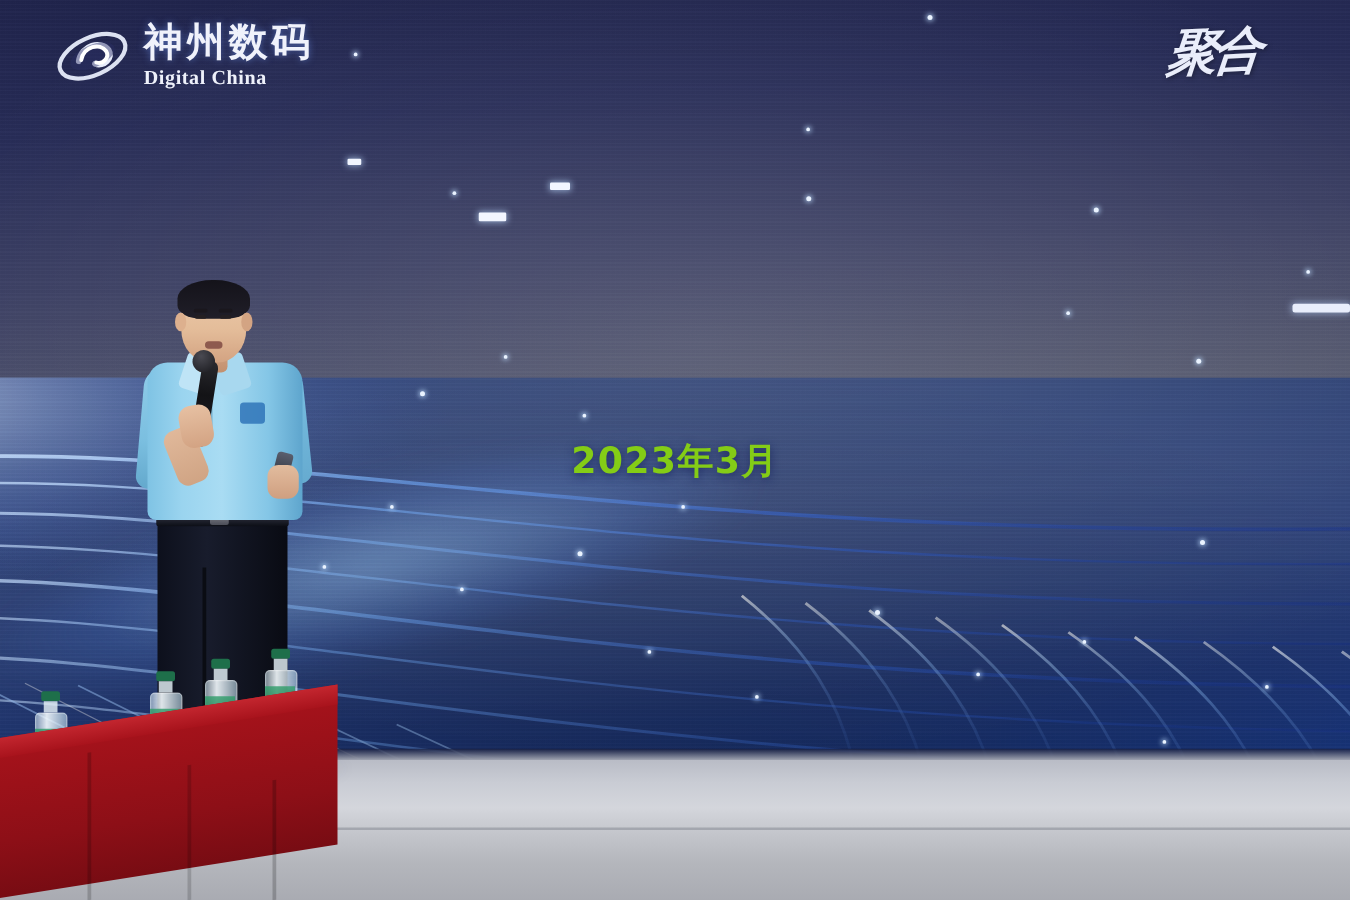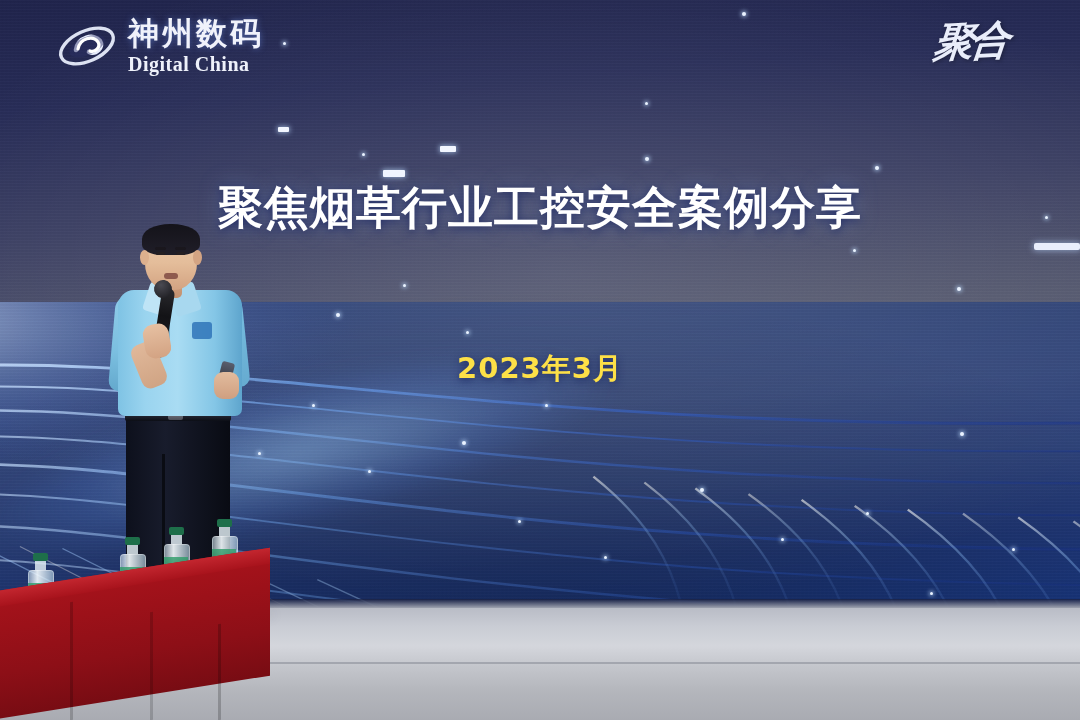--- a/index.html
+++ b/index.html
@@ -41,30 +41,30 @@
     background:radial-gradient(closest-side,rgba(150,200,255,.55),rgba(90,150,255,.18) 55%,rgba(0,0,0,0) 80%);
     transform:rotate(-13deg);filter:blur(9px);pointer-events:none;
   }
 
   
   .particles{position:absolute;inset:0;pointer-events:none;}
   .p{position:absolute;background:#eaf3ff;border-radius:50%;box-shadow:0 0 4px 1px rgba(190,220,255,.75);}
   .dash{position:absolute;background:#f2f6ff;border-radius:1px;box-shadow:0 0 5px 1px rgba(190,220,255,.6);}
 
   
-  .logo-dc{position:absolute;left:56px;top:18px;display:flex;align-items:center;gap:10px;}
+  .logo-dc{position:absolute;left:43px;top:18px;display:flex;align-items:center;gap:10px;}
   .logo-mark{width:62px;height:54px;}
   .logo-txt{display:flex;flex-direction:column;line-height:1;}
   .logo-cn{
     font-size:31px;font-weight:700;color:#f0f2fb;letter-spacing:3px;
     font-family:"DejaVu Sans","Liberation Sans",sans-serif;
     text-shadow:0 0 6px rgba(120,160,255,.5);
   }
   .logo-en{
-    font-size:20px;font-weight:700;color:#eef1fa;letter-spacing:.5px;margin-top:5px;
+    font-size:16px;font-weight:700;color:#eef1fa;letter-spacing:.5px;margin-top:5px;
     font-family:"Liberation Serif","DejaVu Serif",serif;
   }
 
   .brand-right{position:absolute;right:22px;top:14px;text-align:right;}
   .brand-cal{
     font-size:40px;font-weight:700;color:#e9edfa;letter-spacing:-4px;
     font-family:"DejaVu Serif","Liberation Serif",serif;
     font-style:italic;transform:skewX(-8deg) rotate(-3deg);
     text-shadow:1px 1px 4px rgba(0,0,0,.35);display:inline-block;
     margin-right:52px;
@@ -76,21 +76,21 @@
   }
 
   .main-title{
     position:absolute;left:0;right:0;top:178px;text-align:center;
     font-size:45px;font-weight:700;color:#ffffff;letter-spacing:1px;
     font-family:"DejaVu Sans","Liberation Sans",sans-serif;
     text-shadow:0 2px 10px rgba(20,30,90,.85),0 0 22px rgba(160,195,255,.35);
   }
   .subtitle-date{
     position:absolute;left:0;right:0;top:349px;text-align:center;
-    font-size:29px;font-weight:700;color:#fde047;letter-spacing:1px;
+    font-size:29px;font-weight:700;color:#84cc16;letter-spacing:1px;
     font-family:"DejaVu Sans","Liberation Sans",sans-serif;
     text-shadow:0 2px 8px rgba(20,30,90,.8);
   }
   .subtitle-company{
     position:absolute;left:0;right:0;top:455px;text-align:center;
     font-size:32px;font-weight:700;color:#ffffff;letter-spacing:1px;
     font-family:"DejaVu Sans","Liberation Sans",sans-serif;
     text-shadow:0 2px 9px rgba(15,30,95,.85);
   }
   .edge-dash{
@@ -396,21 +396,20 @@
       <span class="logo-txt">
         <span class="logo-cn">神州数码</span>
         <span class="logo-en">Digital China</span>
       </span>
     </div>
 
     <div class="brand-right">
       <div class="brand-cal">聚合</div>
     </div>
 
-    <div class="main-title">聚焦烟草行业工控安全案例分享</div>
     <div class="subtitle-date">2023年3月</div>
     <div class="edge-dash"></div>
   </div>
 
   <div class="floor-lip"></div>
   <div class="floor">
     <div class="floor-seam"></div>
   </div>
   <div class="floor-shadow"></div>
 

